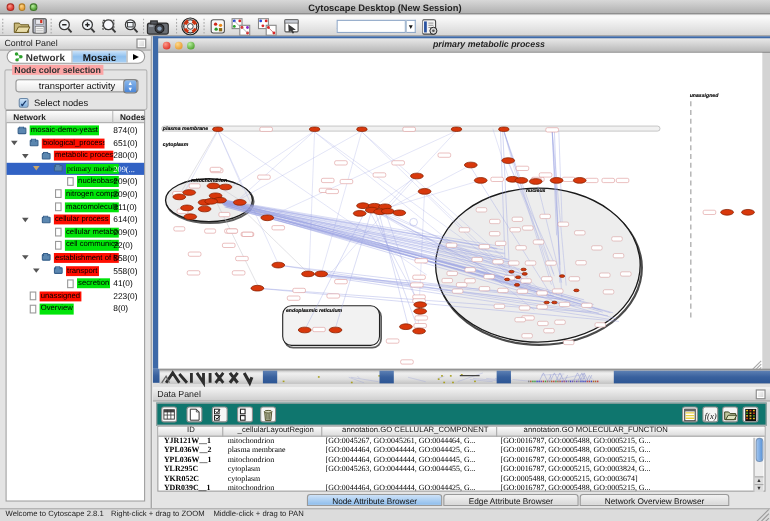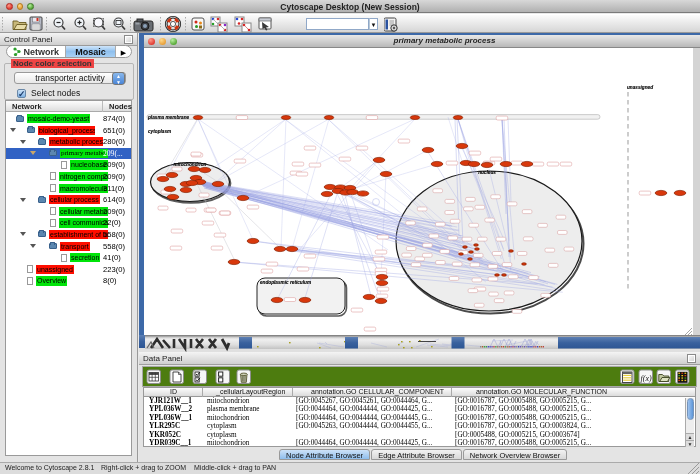--- a/index.html
+++ b/index.html
@@ -16,21 +16,21 @@
 #search-drop{position:absolute;left:369px;top:3px;width:9px;height:12px;background:#fff;border:1px solid #90a8c8;border-left:1px solid #b8c8d8;font-size:6px;color:#111;text-align:center;line-height:12px;}
 
 #cp{left:0;top:33px;width:138px;height:429px;background:#e4e4e4;border-right:1px solid #9a9a9a;}
 .ptitle{height:13px;background:linear-gradient(#f4f4f4,#cfcfcf);border-bottom:1px solid #9f9f9f;font-size:8px;color:#222;padding-left:4px;line-height:13px;position:relative;}
 .ptitle .fl{position:absolute;right:4px;top:2px;width:9px;height:9px;border:1px solid #8a8a8a;background:linear-gradient(135deg,#fdfdfd,#cfcfcf);box-shadow:inset 0 0 0 1px #fff;}
 #cp-tabs{position:absolute;left:6px;top:12px;width:126px;height:13px;background:#fff;border:1px solid #9a9a9a;border-radius:7px;overflow:hidden;display:flex;}
 #tab-net{width:59px;font-size:9px;font-weight:bold;color:#333;text-align:center;line-height:13px;border-right:1px solid #aaa;}
 #tab-mos{width:50px;font-size:9px;font-weight:bold;color:#111;text-align:center;line-height:13px;background:linear-gradient(#cfe5fa,#8fc0ee 50%,#a8d0f4);border-right:1px solid #aaa;}
 #tab-arr{flex:1;font-size:7px;color:#000;text-align:center;line-height:13px;}
 #fieldset{position:absolute;left:4px;top:30px;width:130px;height:37px;border:1px solid #b5b5b5;border-radius:2px;}
-#fieldset .legend{position:absolute;left:6px;top:-5px;background:#ef4444;font-size:8px;font-weight:bold;color:#333;padding:0 2px;}
+#fieldset .legend{position:absolute;left:6px;top:-5px;background:#fca5a5;font-size:8px;font-weight:bold;color:#333;padding:0 2px;}
 #combo{position:absolute;left:9px;top:8px;width:112px;height:12px;background:linear-gradient(#fff,#e8e8e8);border:1px solid #9a9a9a;border-radius:3px;font-size:8.5px;color:#111;text-align:center;line-height:11px;}
 #combo .step{position:absolute;right:0px;top:-1px;width:13px;height:13px;background:linear-gradient(#8ab8ec,#4a86d8);border:1px solid #777;border-radius:3px;color:#fff;font-size:5px;line-height:6px;text-align:center;}
 #checkbox{position:absolute;left:12px;top:25px;width:9px;height:9px;background:linear-gradient(#cde2f6,#7fb2e4);border:1px solid #6a88a8;border-radius:2px;color:#1a3a6a;font-size:9px;line-height:9px;font-weight:bold;text-align:center;}
 #checklabel{position:absolute;left:26px;top:24px;font-size:8.5px;color:#111;}
 #treebox{position:absolute;left:5px;top:67px;width:127px;height:356px;background:#fff;border:1px solid #9a9a9a;}
 #treehdr{height:11px;background:linear-gradient(#fdfdfd,#dedede);border-bottom:1px solid #aaa;font-size:7.5px;font-weight:bold;line-height:11px;color:#222;position:relative;}
 #treehdr .c1{position:absolute;left:6px;top:0px;}
 #treehdr .c2{position:absolute;left:96px;top:0px;border-left:1px solid #bbb;padding-left:6px;height:11px;}
 .trow{position:relative;height:11.6px;font-size:7px;white-space:nowrap;overflow:hidden;}
 .trow .tw{position:absolute;top:1px;height:9.2px;line-height:9.2px;padding:0 1px;color:#000;overflow:hidden;white-space:nowrap;}
@@ -46,33 +46,33 @@
 .file{position:absolute;top:1.5px;width:6px;height:8px;background:#fff;border:1px solid #999;}
 
 #desk{left:139px;top:33px;width:561px;height:319px;background:#d4d4d4;}
 #iframe{position:absolute;left:0px;top:0px;width:608px;height:315px;border-left:5px solid #3d69a8;border-right:2px solid #6d28d9;border-top:2px solid #3d69a8;font-style:italic;}
 #ititle{height:13px;background:linear-gradient(#e8e8e8,#b8b8b8);border-bottom:1px solid #888;position:relative;}
 #ititle .title{position:absolute;left:0;right:0;top:1px;text-align:center;font-size:8px;font-weight:bold;color:#222;}
 #canvas{position:absolute;left:0;top:13px;width:549px;height:289px;background:#fff;}
 #bstrip{position:absolute;left:0px;top:302px;width:561px;height:17px;}
 
 #dp{left:139px;top:352px;width:561px;height:110px;background:#e4e4e4;}
-#dp-toolbar{position:absolute;left:3px;top:14px;width:555px;height:21px;background:#4d7c0f;border:1px solid #a8a8a8;}
+#dp-toolbar{position:absolute;left:3px;top:14px;width:555px;height:21px;background:#0f766e;border:1px solid #a8a8a8;}
 #dtable{position:absolute;left:4px;top:35px;width:553px;height:60px;background:#fff;border:1px solid #999;}
 #dhdr{height:9px;background:linear-gradient(#fcfcfc,#dcdcdc);border-bottom:1px solid #999;position:relative;font-size:7px;color:#111;}
 #dhdr span{position:absolute;top:0;}
 .drow{height:8.45px;font-size:7.2px;color:#000;position:relative;white-space:nowrap;font-family:Liberation Serif, serif;}
 .drow b{position:absolute;left:5px;font-weight:bold;}
 .drow .r2{position:absolute;left:63px;}
 .drow .r3{position:absolute;left:152px;width:154px;overflow:hidden;}
 .drow .r4{position:absolute;left:311px;width:142px;overflow:hidden;}
 #vscroll{position:absolute;right:1px;top:10px;width:9px;height:49px;background:#eee;border-left:1px solid #aaa;}
 #vthumb{position:absolute;left:1px;top:0px;width:7px;height:22px;background:linear-gradient(90deg,#9ec3ef,#5d96d8);border-radius:4px;border:1px solid #7795bb;}
 #dtabs{position:absolute;left:140px;top:97px;font-size:7.5px;display:flex;}
-.dtab{height:11px;line-height:11px;padding:0 6px;border:1px solid #999;background:linear-gradient(#f2f2f2,#d8d8d8);border-radius:3px 3px 0 0;margin-right:1px;color:#111;}
+.dtab{height:11px;line-height:11px;padding:0 22px;border:1px solid #999;background:linear-gradient(#f2f2f2,#d8d8d8);border-radius:3px 3px 0 0;margin-right:1px;color:#111;}
 .dtab.on{background:linear-gradient(#cde2f8,#8ebdec);}
 
 #status{left:0;top:462px;width:700px;height:12px;background:#dcdcdc;border-top:1px solid #aaa;font-size:7px;color:#222;}
 #status span{position:absolute;top:1px;}
 </style></head>
 <body>
 <div class="abs" id="titlebar">
   <div class="tl" style="left:6px;background:radial-gradient(circle at 35% 30%,#ff9a8a,#e03c32 70%);border:0.5px solid #b02820;"></div>
   <div class="tl" style="left:16.5px;background:radial-gradient(circle at 35% 30%,#ffd98a,#e8a03a 70%);border:0.5px solid #b57c20;"></div>
   <div class="tl" style="left:27px;background:radial-gradient(circle at 35% 30%,#b8f0a0,#58a838 70%);border:0.5px solid #3f7a28;"></div>

